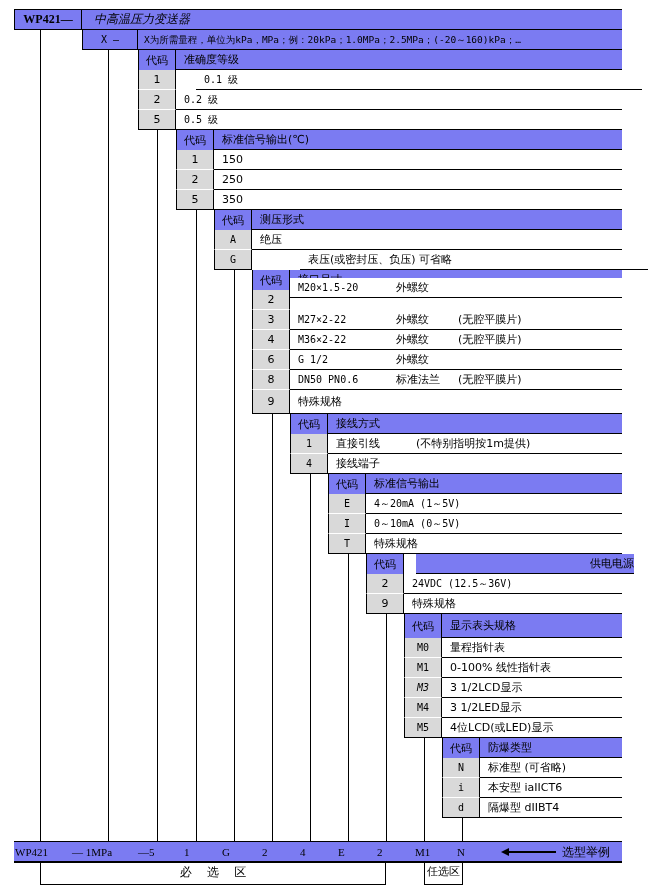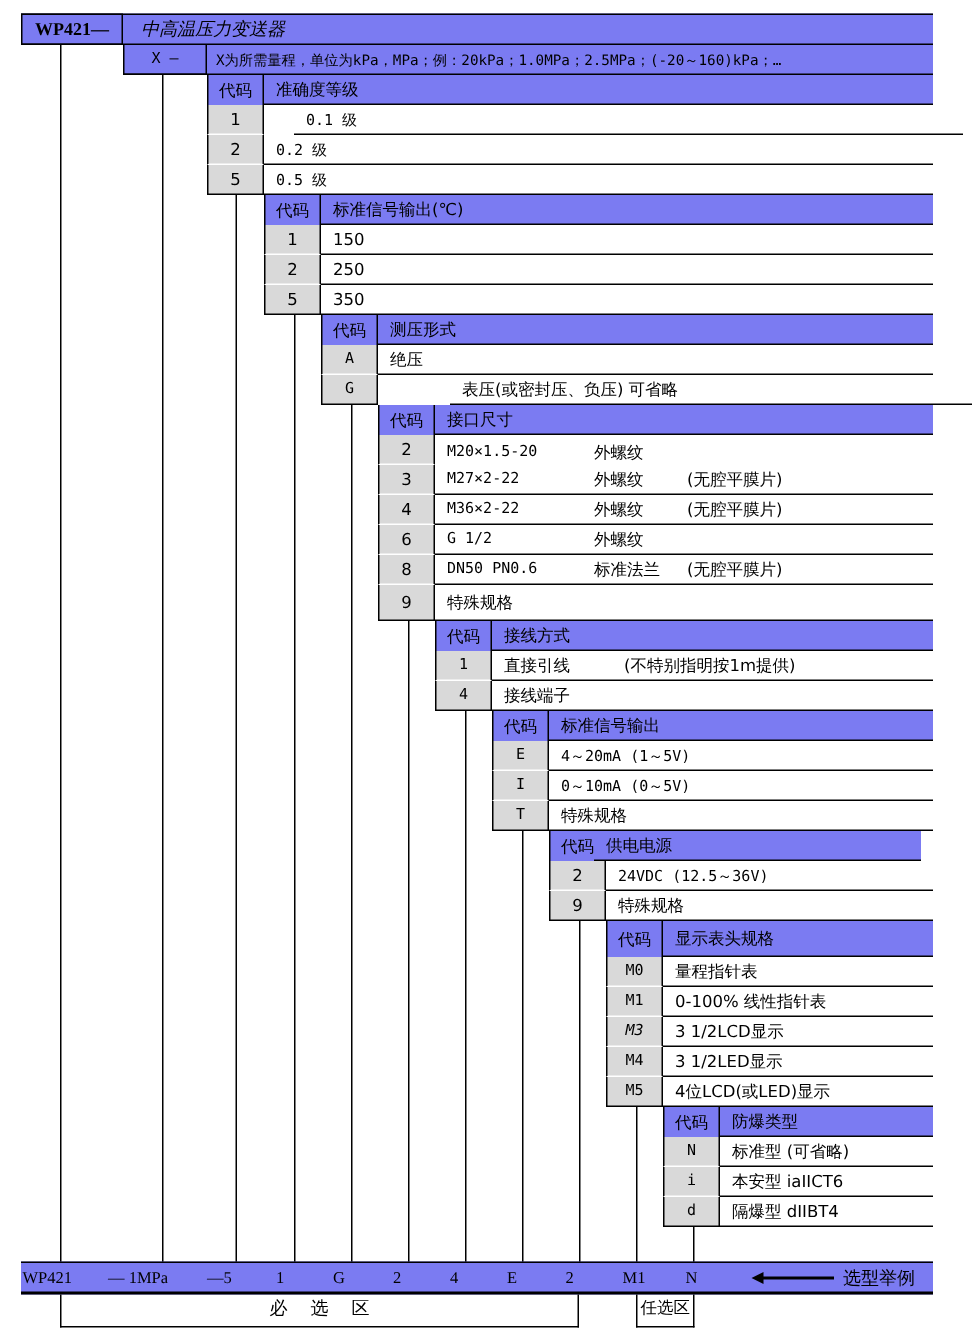--- a/index.html
+++ b/index.html
@@ -115,21 +115,21 @@
   <div class="cell codehdr" style="left:252px; top:270px; width:38px; height:20px;">
       <span>代码</span>
     </div>
   <div class="cell txthdr" style="left:290px; top:270px; width:332px; height:20px;">
       <span>接口尺寸</span>
     </div>
 
   <div class="cell code" style="left:252px; top:290px; width:38px; height:20px;">
       <span>2</span>
     </div>
-  <div class="cell txt" style="left:290px; top:292px; width:332px; height:20px;">
+  <div class="cell txt" style="left:290px; top:278px; width:332px; height:20px;">
     <span class="mono" style="width:98px; display:inline-block;">M20×1.5-20</span>
     <span style="width:62px; display:inline-block;">外螺纹</span>
     <span></span>
   </div>
 
   <div class="cell code" style="left:252px; top:310px; width:38px; height:20px;">
       <span>3</span>
     </div>
   <div class="cell txt" style="left:290px; top:310px; width:332px; height:20px;">
     <span class="mono" style="width:98px; display:inline-block;">M27×2-22</span>
@@ -218,21 +218,21 @@
     </div>
   <div class="cell txt" style="left:366px; top:534px; width:256px; height:20px;">
       <span>特殊规格</span>
     </div>
 </div>
 
 <div>
   <div class="cell codehdr" style="left:366px; top:554px; width:38px; height:20px;">
       <span>代码</span>
     </div>
-  <div class="cell txthdr" style="left:396px; top:554px; width:218px; height:20px;">
+  <div class="cell txthdr" style="left:416px; top:554px; width:218px; height:20px;justify-content:flex-end;">
       <span>供电电源</span>
     </div>
   <div class="cell code" style="left:366px; top:574px; width:38px; height:20px;">
       <span>2</span>
     </div>
   <div class="cell txt mono" style="left:404px; top:574px; width:218px; height:20px;">
       <span>24VDC   (12.5～36V)</span>
     </div>
   <div class="cell code" style="left:366px; top:594px; width:38px; height:20px; border-bottom:1px solid #000;">
       <span>9</span>

